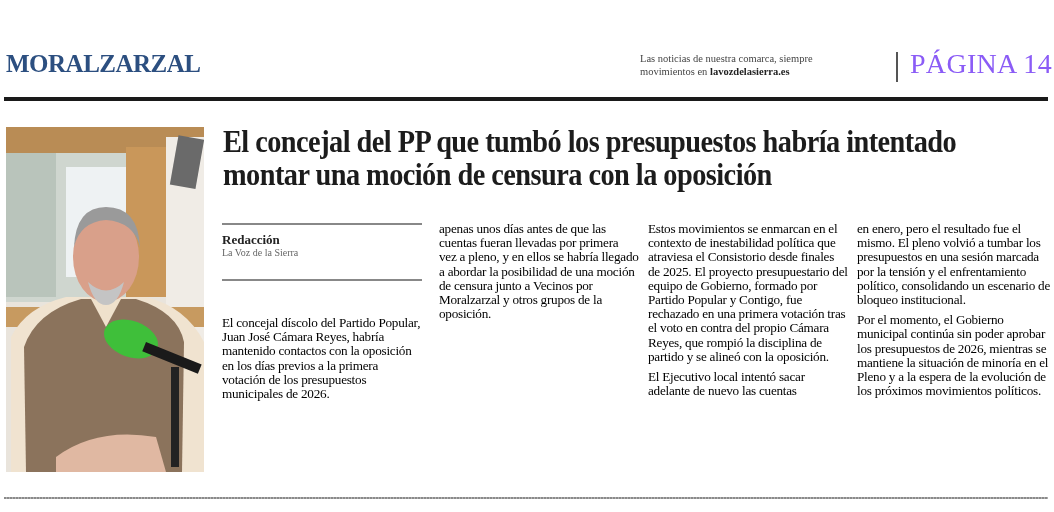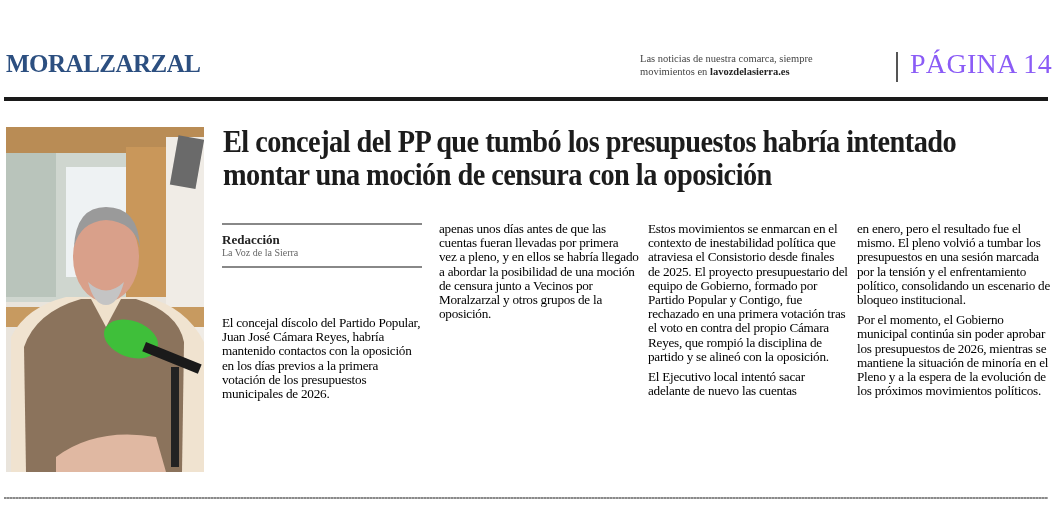--- a/index.html
+++ b/index.html
@@ -34,21 +34,21 @@
     }
 
     .headline {
       position: absolute; left: 223px; top: 126px; width: 830px;
       font-family: "Liberation Serif", serif; font-weight: bold;
       font-size: 30.5px; line-height: 33px; color: #1c1c1c; letter-spacing: -0.6px;
       transform: scaleX(0.93); transform-origin: left top;
     }
 
     .byline-box {
-      position: absolute; left: 222px; top: 223px; width: 200px; height: 45px;
+      position: absolute; left: 222px; top: 223px; width: 200px; height: 58px;
       border-top: 2px solid #888; border-bottom: 2px solid #888; padding-top: 8px;
     }
     .byline-author { font-family: "Liberation Serif", serif; font-weight: bold; font-size: 13px; color: #222; line-height: 14px; }
     .byline-outlet { font-family: "Liberation Serif", serif; font-size: 10px; color: #666; line-height: 12px; }
 
     .col {
       position: absolute; width: 200px;
       font-family: Liberation Serif, serif; font-size: 13.2px; line-height: 14.2px; color: #000000;
       letter-spacing: -0.25px;
     }

